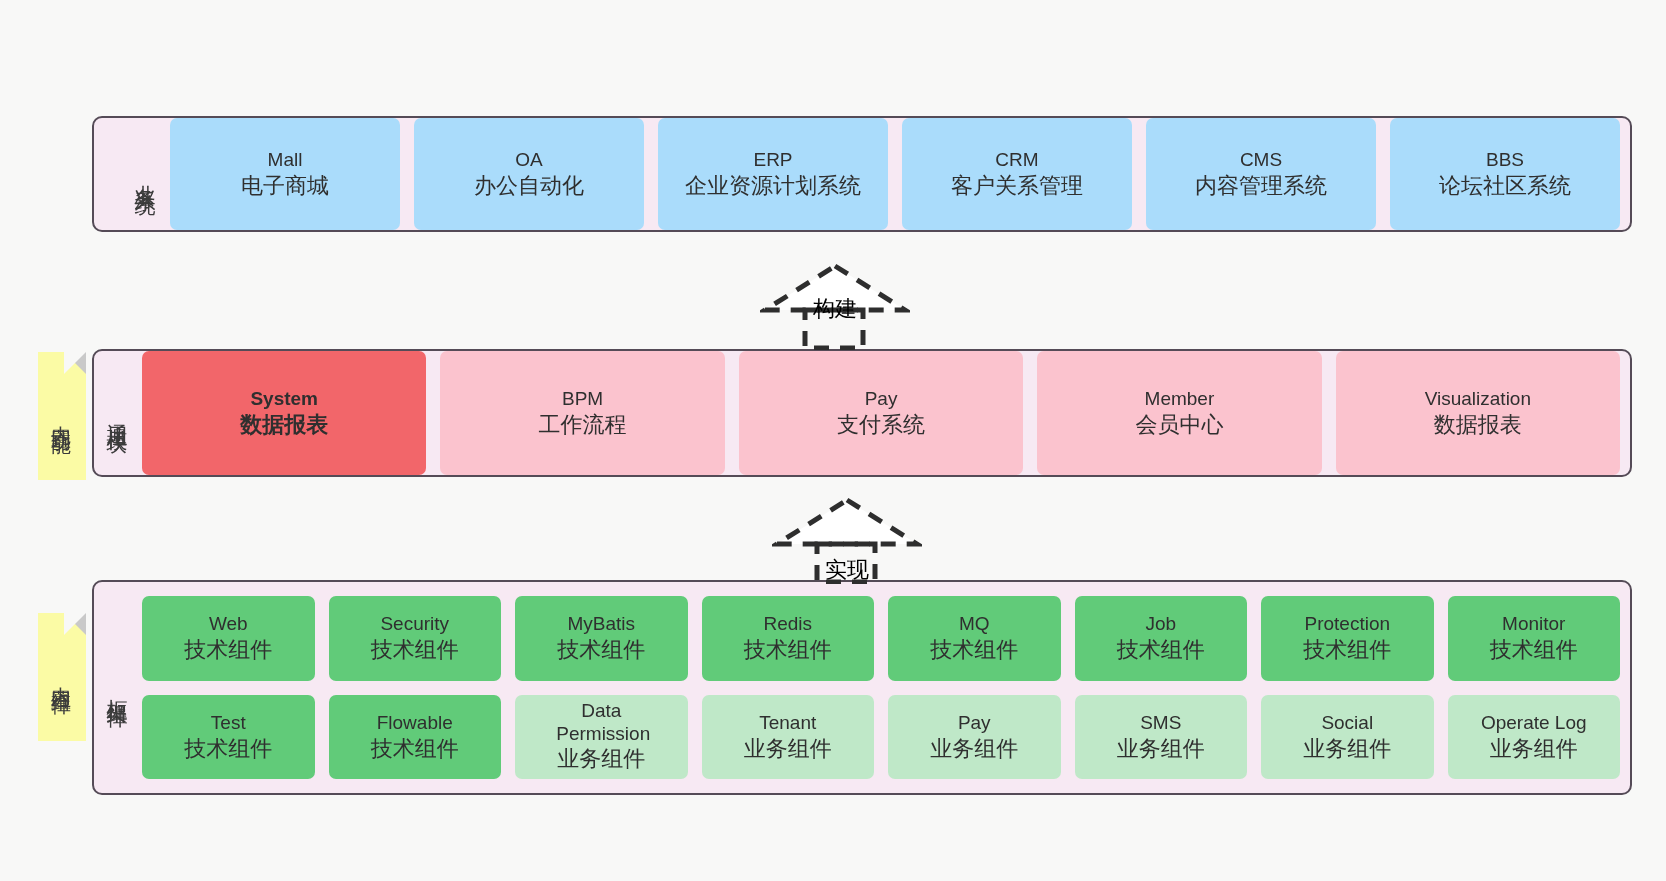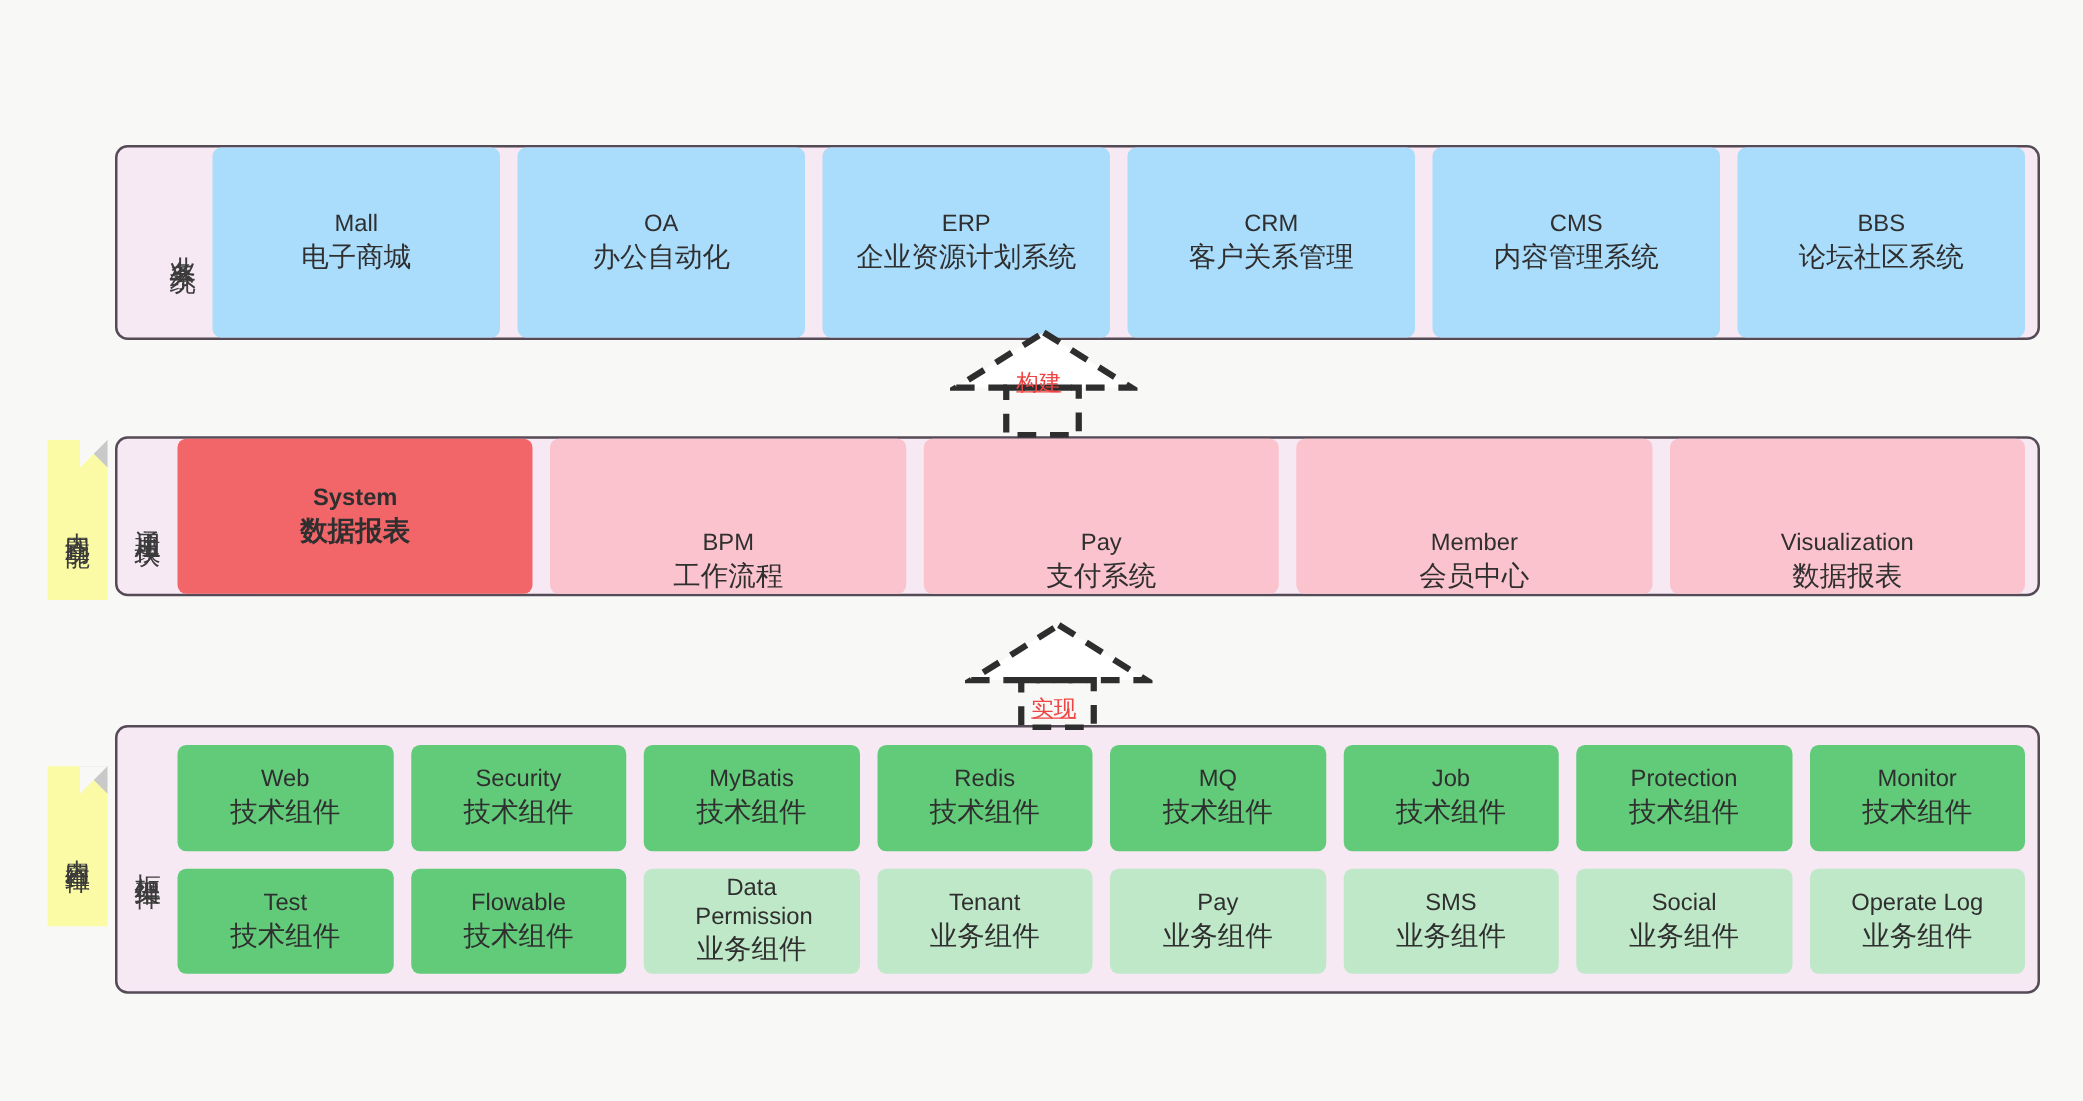--- a/index.html
+++ b/index.html
@@ -72,21 +72,21 @@
     line-height: 1.28;
     color: #2f2f2f;
     text-align: center;
     font-size: 19px;
   }
   .card .sub { font-size: 22px; }
   .card .en  { font-size: 19px; }
 
   .c-blue   { background: #aadcfb; }
   .c-red    { background: #f2666a; font-weight: bold; }
-  .c-pink   { background: #fbc3ce; justify-content: flex-end; }
+  .c-pink   { background: #fbc3ce; }
   .c-green  { background: #61cb79; }
   .c-lgreen { background: #bfe8c8; }
 
   
   .note {
     position: absolute;
     box-sizing: border-box;
     background: #fbfba5;
     display: flex;
     align-items: center;
@@ -117,32 +117,31 @@
     border-bottom: 22px solid transparent;
   }
 
   
   .arrow {
     position: absolute;
     z-index: 2;
   }
   .arrow-label {
     position: absolute;
-    font-size: 18px;
-    color: #ef4444;
+    font-size: 22px;
+    color: #000000;
     background: transparent;
     white-space: nowrap;
     z-index: 4;
-    text-decoration: underline;
   }
 </style>
 </head>
 <body>
 
-<div class="layer" id="layer-business" style="left:92px; top:116px; width:1540px; height:156px;padding-left:28px;">
+<div class="layer" id="layer-business" style="left:92px; top:116px; width:1540px; height:116px;padding-left:28px;">
   <div class="layer-label">业务系统</div>
   <div class="layer-body">
     <div class="row">
       <div class="card c-blue">
         <span class="en">Mall</span>
         <span class="sub">电子商城</span>
       </div>
       <div class="card c-blue">
         <span class="en">OA</span>
         <span class="sub">办公自动化</span>

